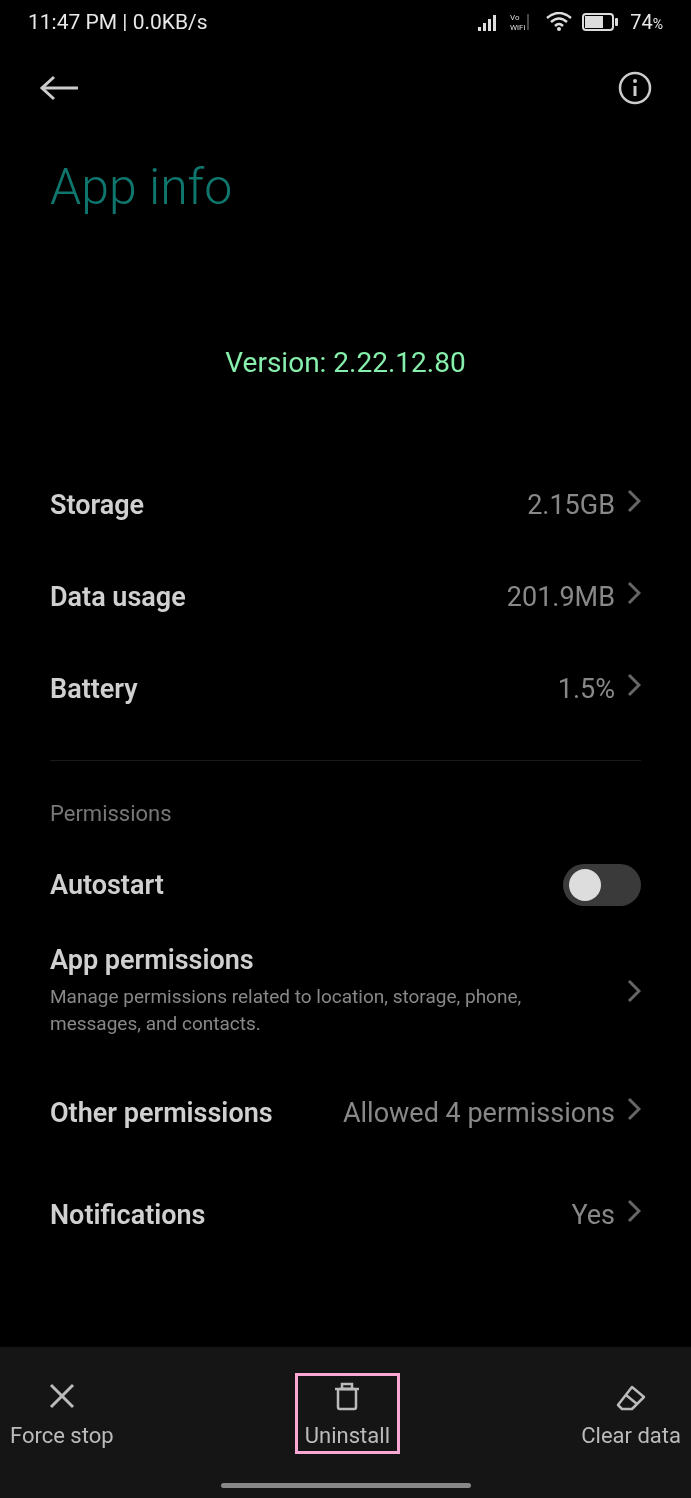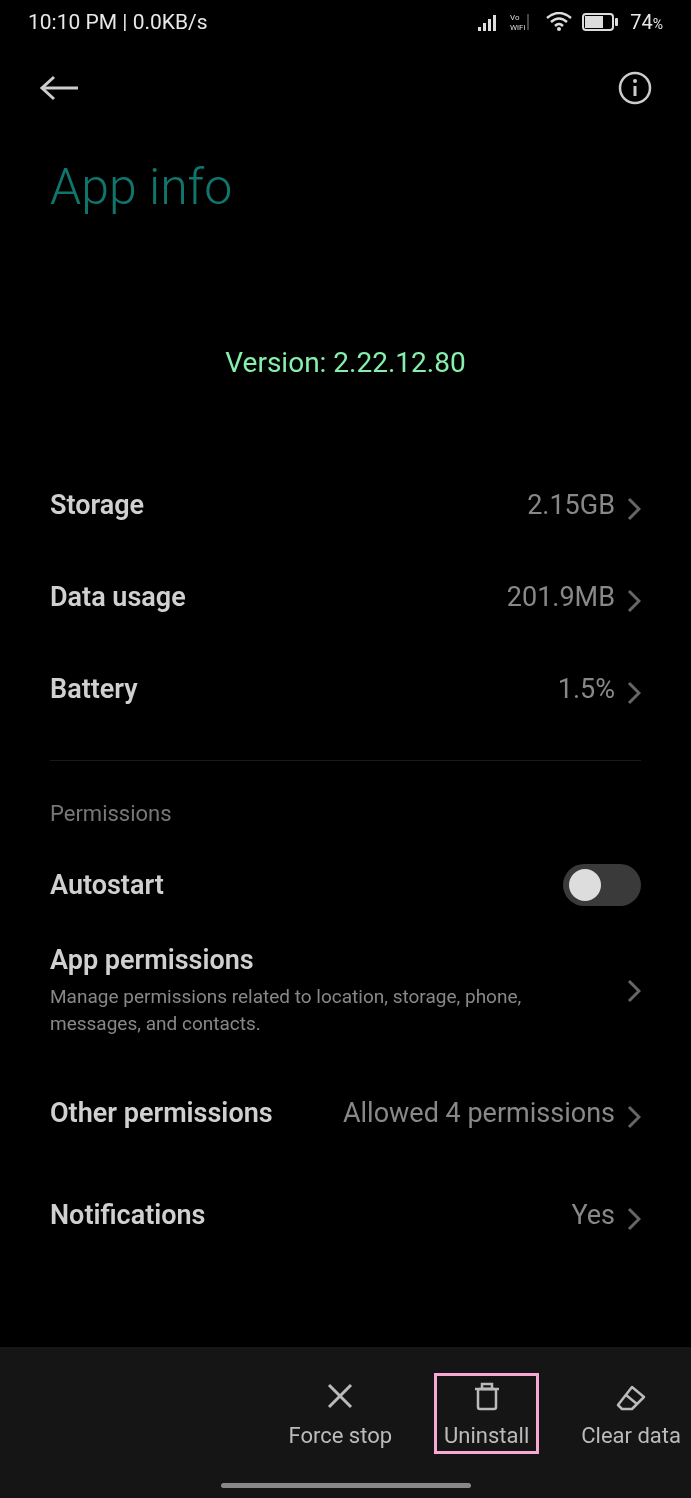--- a/index.html
+++ b/index.html
@@ -71,21 +71,21 @@
       padding: 30px 0;
       cursor: pointer;
     }
     .row-label {
       font-size: 27px;
       font-weight: 600;
       color: #d0d0d0;
     }
     .row-value-wrap {
       display: flex;
-      align-items: flex-end;
+      align-items: flex-start;
       gap: 12px;
     }
     .row-value {
       font-size: 27px;
       color: #888;
       font-weight: 400;
     }
     .chevron {
       color: #666;
     }
@@ -132,21 +132,21 @@
       line-height: 1.4;
       margin-top: 8px;
     }
     .bottom-bar {
       position: absolute;
       bottom: 0;
       left: 0;
       right: 0;
       background: #151515;
       display: flex;
-      justify-content: flex-end;
+      justify-content: space-between;
       gap: 32px;
       padding: 26px 0 44px;
     }
     .bottom-action {
       display: flex;
       flex-direction: column;
       align-items: center;
       gap: 10px;
       cursor: pointer;
       padding: 6px 10px;
@@ -171,21 +171,21 @@
     }
     .battery-pct {
       font-size: 20px;
       color: #e8e8e8;
     }
   </style>
 </head>
 <body>
 
 <div class="status-bar">
-  <div class="status-left">10:10 PM | 0.0KB/s</div>
+  <div class="status-left">11:47 PM | 0.0KB/s</div>
   <div class="status-right">
     <svg width="22" height="18" viewBox="0 0 22 18">
       <rect x="0" y="14" width="3" height="4" fill="#ddd"></rect>
       <rect x="5" y="10" width="3" height="8" fill="#ddd"></rect>
       <rect x="10" y="6" width="3" height="12" fill="#ddd"></rect>
       <rect x="15" y="2" width="3" height="16" fill="#ddd"></rect>
     </svg>
     <svg width="26" height="20" viewBox="0 0 26 20">
       <text x="0" y="8" font-size="8" fill="#ddd">Vo</text>
       <text x="0" y="18" font-size="8" fill="#ddd">WiFi</text>

